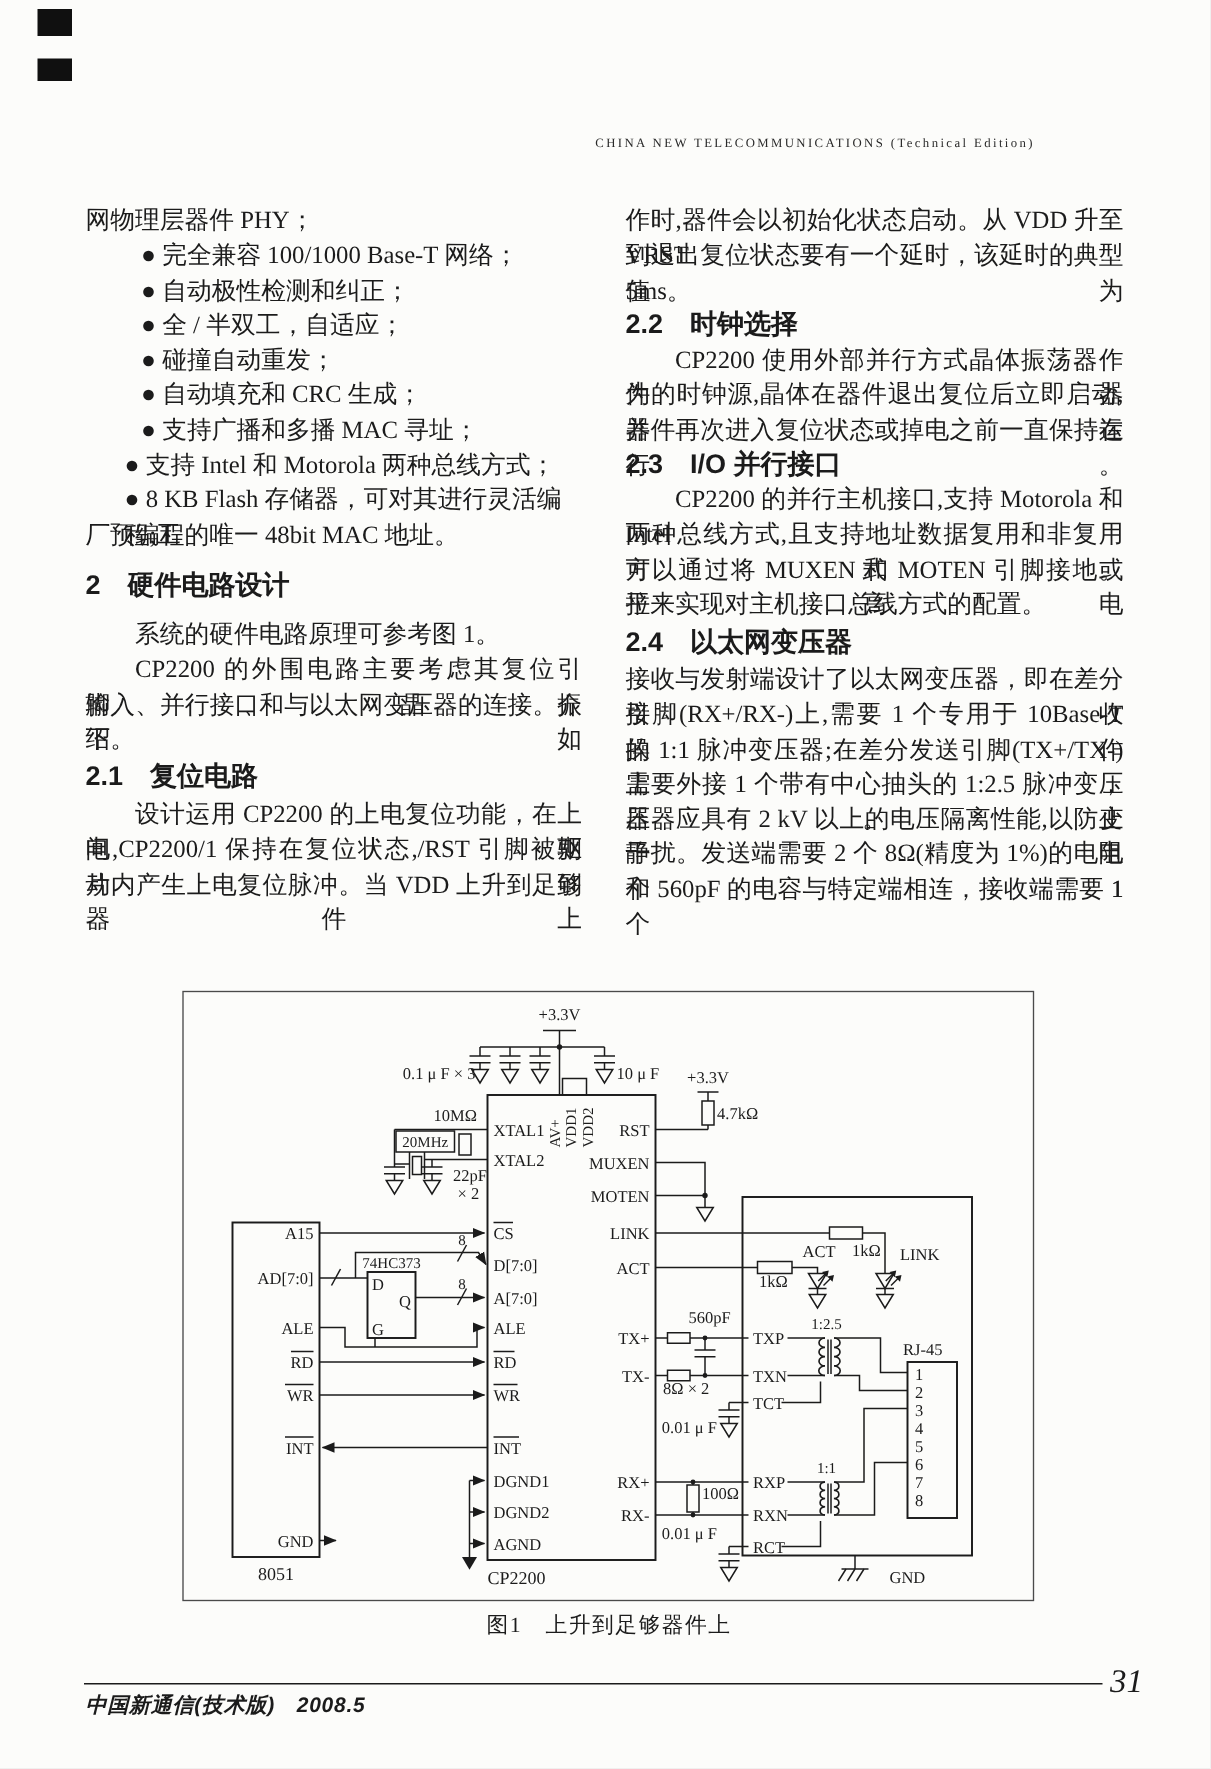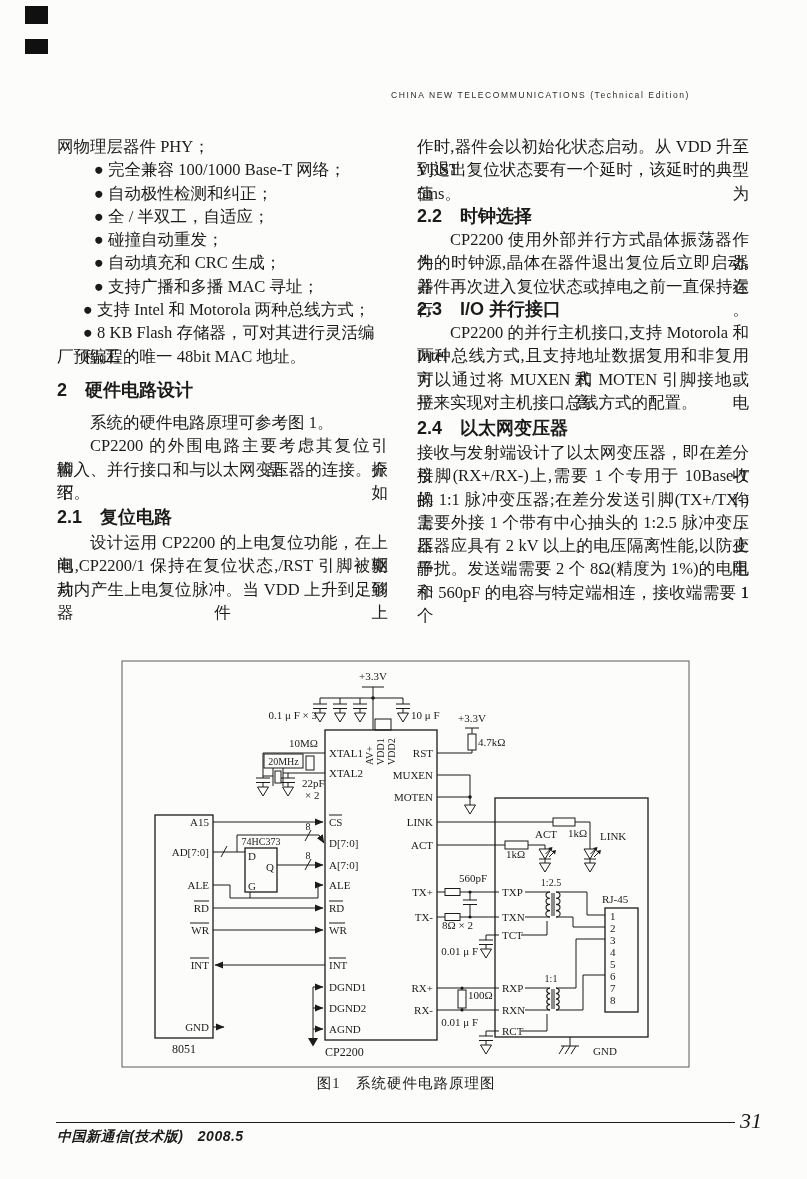--- a/index.html
+++ b/index.html
@@ -2,21 +2,21 @@
 <html><head>
 <meta charset="utf-8">
 <style>
   html,body{margin:0;padding:0;background:#e8e8e6;}
   .page{position:relative;width:807px;height:1179px;background:#fcfcfa;
         font-family:"Liberation Serif","DejaVu Serif",serif;color:#1b1b1b;overflow:hidden;margin:0 auto;}
   .scan-mark{position:absolute;background:#101010;}
   .m1{left:25px;top:6px;width:23px;height:18px;}
   .m2{left:25px;top:39px;width:23px;height:15px;}
   .header{position:absolute;top:90px;left:388px;width:302px;text-align:right;
-          font-family:Liberation Sans, sans-serif;font-size:8.5px;letter-spacing:1.6px;
+          font-family:Liberation Serif, serif;font-size:8.5px;letter-spacing:1.6px;
           color:#2a2a2a;white-space:nowrap;}
   .col{position:absolute;}
   .col-left{left:57px;width:331px;}
   .col-right{left:417px;width:332px;}
   .tl{height:23.3px;line-height:23.3px;font-size:16.5px;}
   .j{text-align:justify;text-align-last:justify;}
   .i1{padding-left:33px;}     
   .i1.j{padding-left:0;text-indent:33px;}
   .b1{padding-left:37px;}     
   .b2{padding-left:26px;}     
@@ -393,19 +393,19 @@
         <line x1="449" y1="378" x2="449" y2="387"></line>
         <line x1="440" y1="387" x2="458" y2="387"></line>
         <line x1="443" y1="387" x2="438" y2="395"></line>
         <line x1="449" y1="387" x2="444" y2="395"></line>
         <line x1="455" y1="387" x2="450" y2="395"></line>
         <text x="472" y="396">GND</text>
       </g>
     </g>
   </svg>
 
-  <div class="figcap">图1　系统硬件电路原理图</div>
+  <div class="figcap">图1　上升到足够器件上</div>
 
   <div class="footrule"></div>
   <div class="footjournal">中国新通信(技术版)　2008.5</div>
   <div class="pagenum">31</div>
 
 </div>
 
 </body></html>

